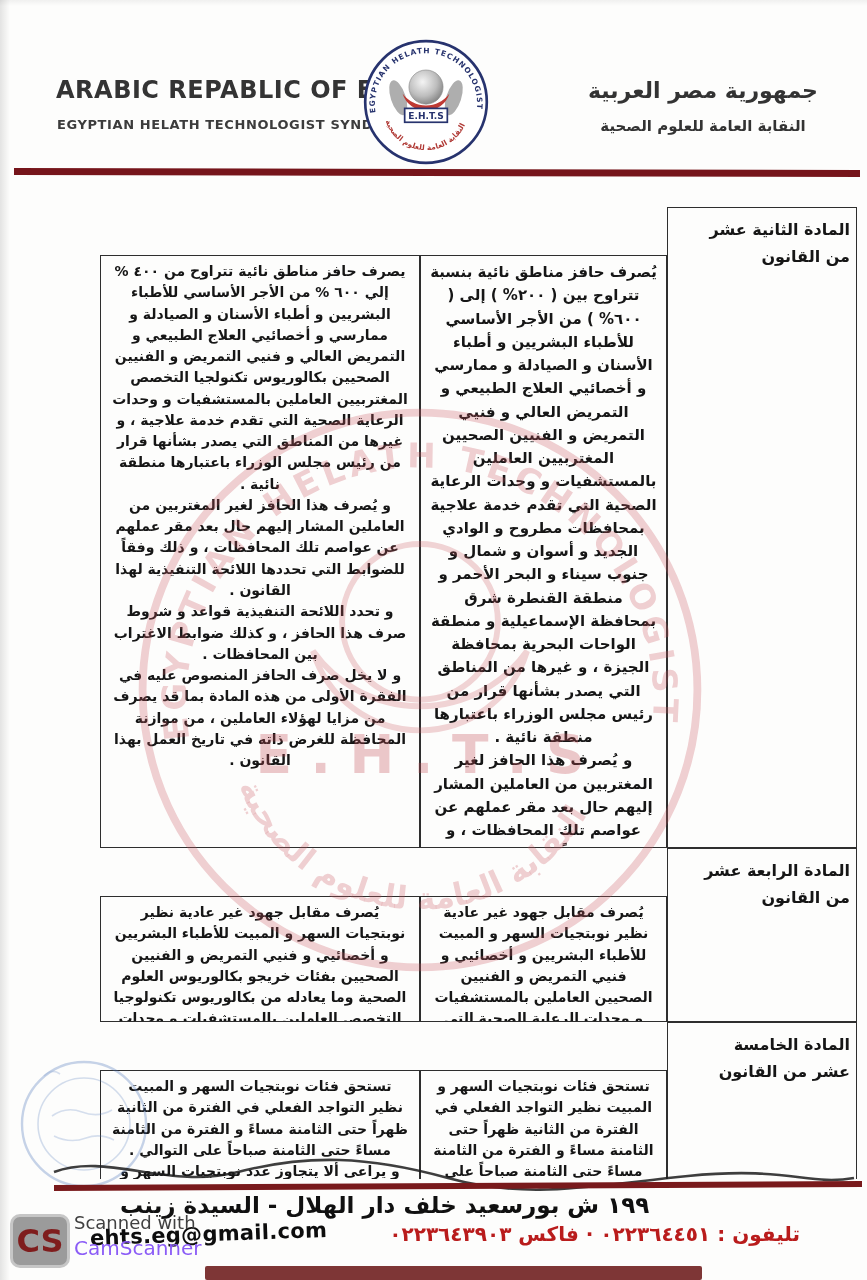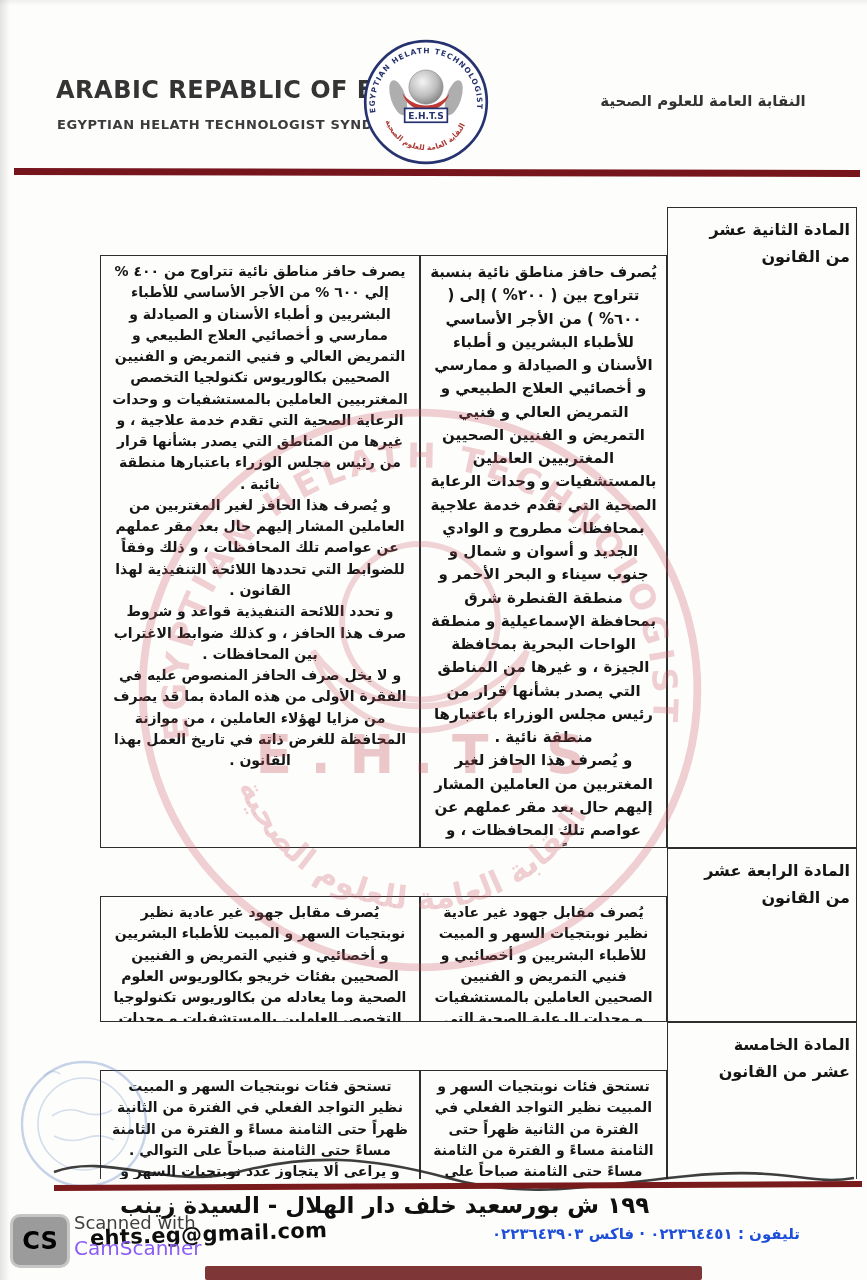--- a/index.html
+++ b/index.html
@@ -37,40 +37,41 @@
   .stamp-blue{left:14px;top:1046px;width:150px;height:150px;opacity:.55;}
 
   
   .squiggle{left:48px;top:1146px;width:812px;height:52px;}
   .rule-footer{left:54px;top:1183px;width:808px;height:6px;background:#791a1c;transform:rotate(-.3deg);}
   .bar-bottom{left:205px;top:1266px;width:497px;height:14px;background:#702020;opacity:.9;border-radius:2px;}
 
   .footer-address{left:120px;top:1192px;width:680px;text-align:left;direction:rtl;font-size:23px;font-weight:800;color:#101010;}
   .footer-line2{left:90px;top:1222px;width:710px;display:flex;justify-content:space-between;align-items:center;direction:ltr;}
   .footer-email{font-size:21px;font-weight:800;color:#0d0d0d;transform:rotate(-2deg);letter-spacing:.3px;}
-  .footer-phones{direction:rtl;font-size:15px;font-weight:800;color:#1d4ed8;}
+  .footer-phones{direction:rtl;font-size:20px;font-weight:800;color:#b91c1c;}
 
   
   .cs-box{left:10px;top:1214px;width:54px;height:48px;background:#9b9b9b;border:3px solid #c6c6c6;border-radius:10px;
-          color:#000000;font-size:24px;font-weight:bold;display:flex;align-items:center;justify-content:center;}
+          color:#7f1d1d;font-size:32px;font-weight:bold;display:flex;align-items:center;justify-content:center;}
   .cs-l1{left:74px;top:1212px;font-size:18px;color:#404040;}
   .cs-l2{left:74px;top:1236px;font-size:20px;color:#8b5cf6;}
 </style>
 </head>
 <body>
 
 <div id="page">
 
   <div class="abs edge-l noselect"></div>
   <div class="abs edge-t noselect"></div>
 
   <div class="abs en-title">ARABIC REPABLIC OF EGYPT</div>
   <div class="abs en-sub">EGYPTIAN HELATH TECHNOLOGIST SYNDICATE</div>
 
   <div class="abs ar-head">
+    <div class="t1">جمهورية مصر العربية</div>
     <div class="t2">النقابة العامة للعلوم الصحية</div>
   </div>
 
   <svg class="abs logo" viewBox="0 0 120 120">
     <defs>
       <radialGradient id="sphereG" cx="40%" cy="35%" r="70%">
         <stop offset="0%" stop-color="#f4f4f4"></stop>
           <stop offset="60%" stop-color="#bdbdbd"></stop>
           <stop offset="100%" stop-color="#808080"></stop>
       </radialGradient>

